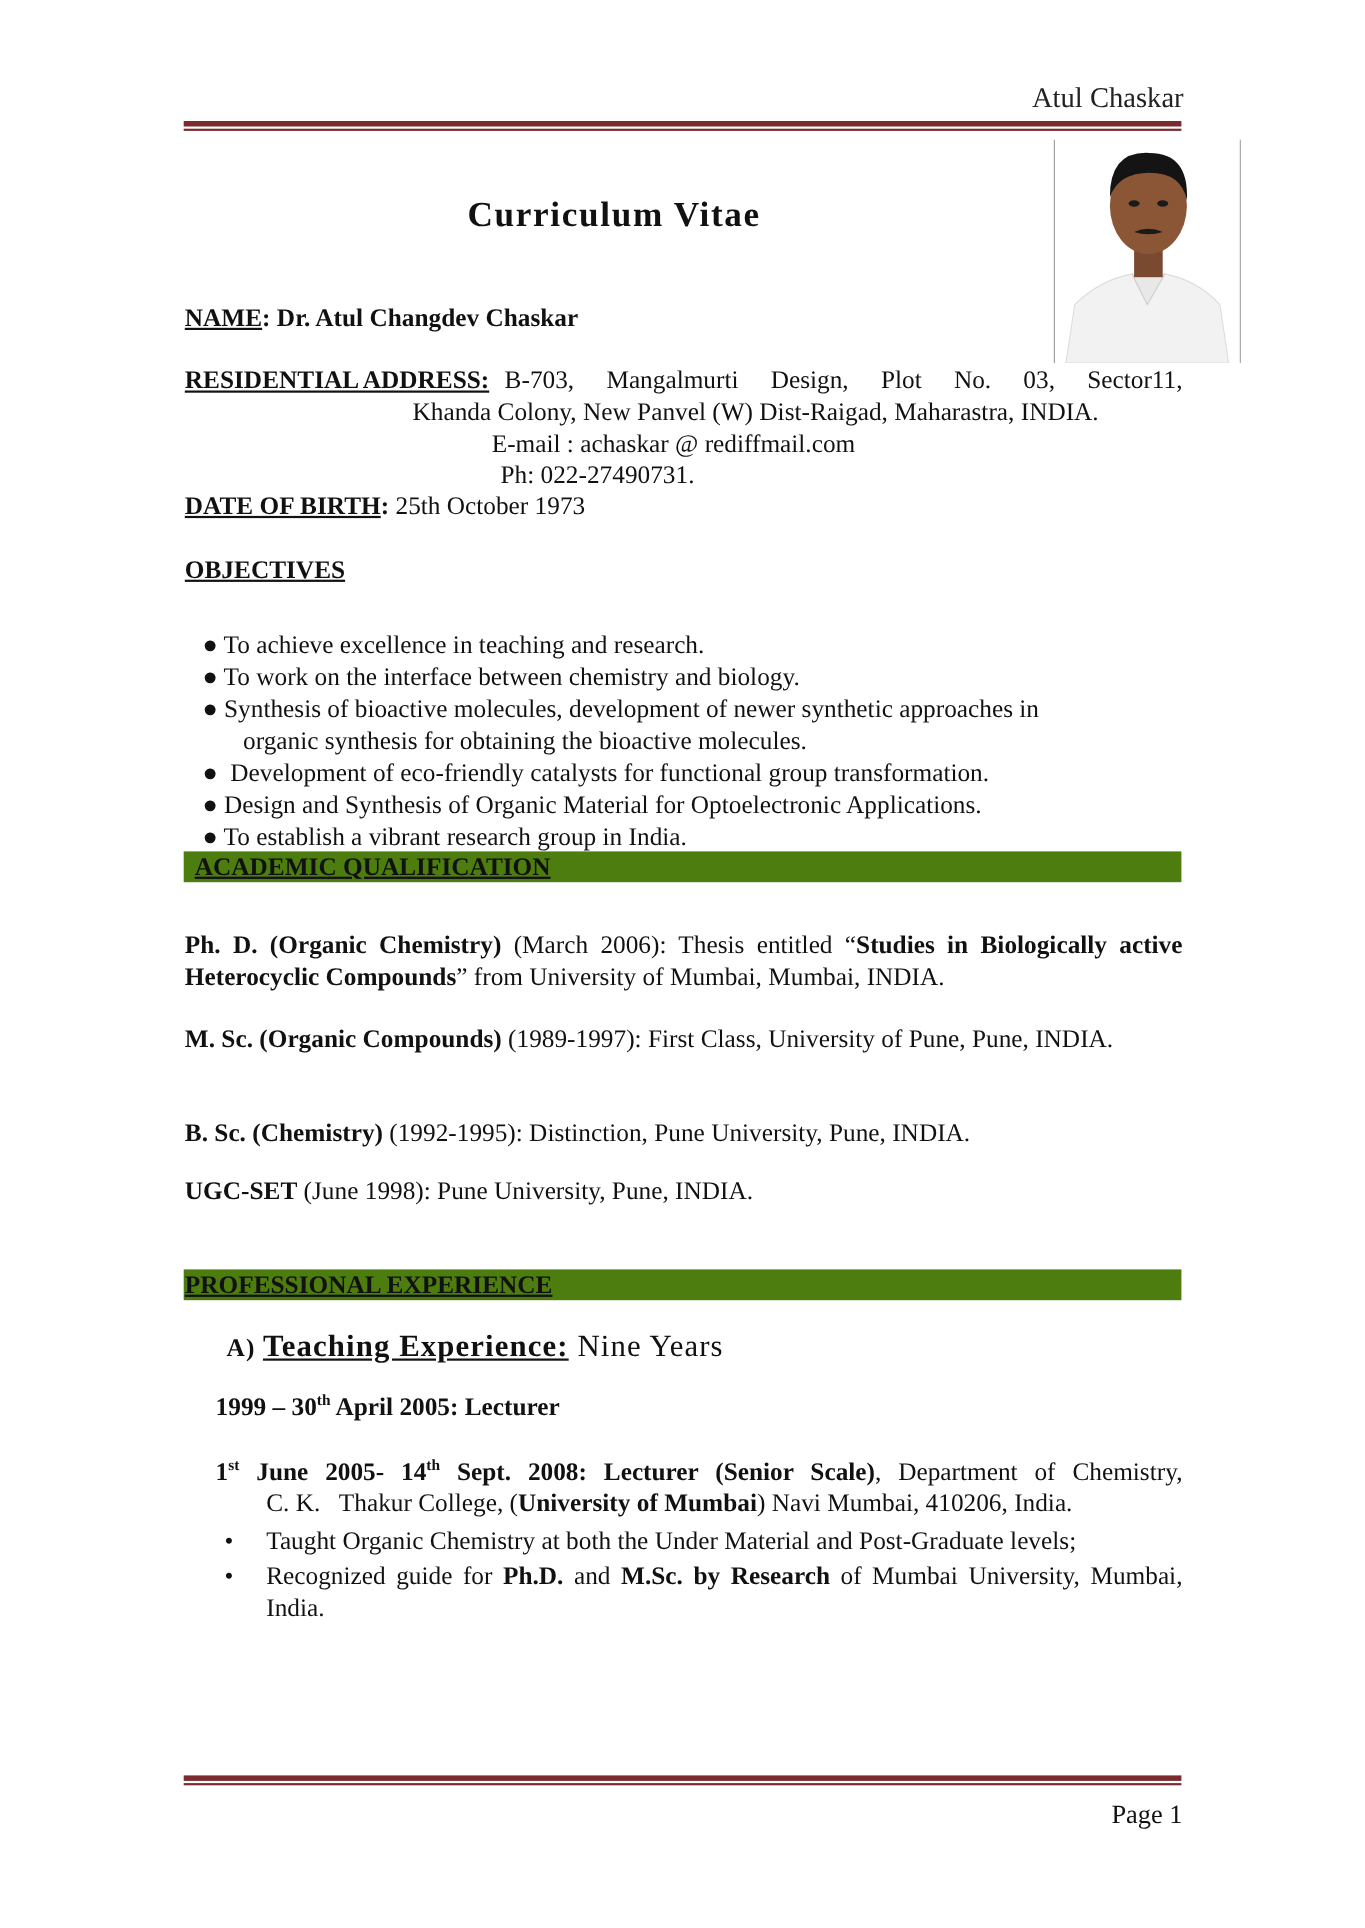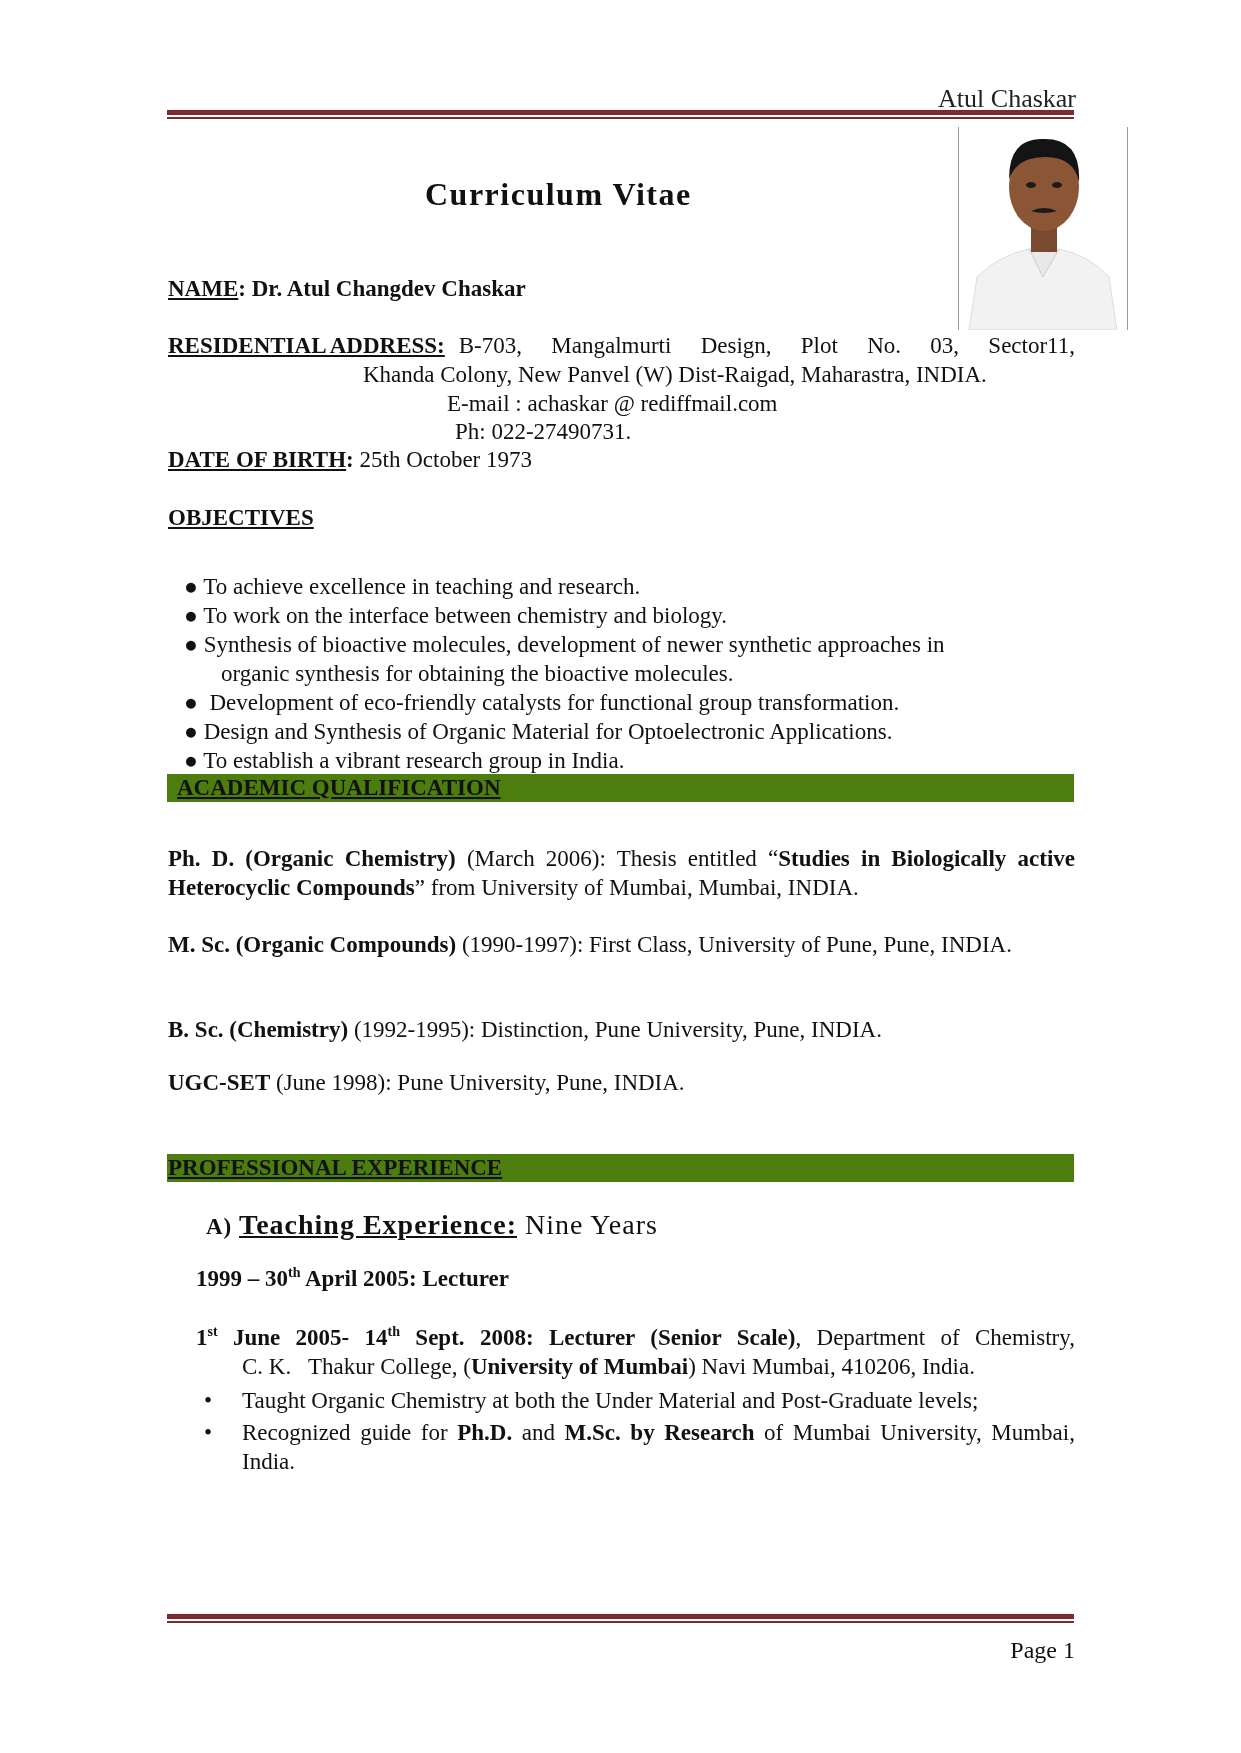--- a/index.html
+++ b/index.html
@@ -1,19 +1,19 @@
 <!DOCTYPE html>
 <html><head>
 <meta charset="utf-8">
 <style>
   html, body { margin: 0; padding: 0; background: #ffffff; }
   body { width: 1241px; height: 1753px; position: relative; overflow: hidden;
          font-family: "Liberation Serif", serif; color: #111; }
   .abs { position: absolute; }
-  .hdr-name { right: 165px; top: 84px; font-size: 26px; color: #222; }
+  .hdr-name { right: 165px; top: 74px; font-size: 26px; color: #222; }
   .rule { left: 167px; width: 907px; }
   .rule .thick { height: 5px; background: #7b2a2e; }
   .rule .thin { height: 2px; background: #7b2a2e; margin-top: 2px; }
   .photo { left: 958px; top: 127px; width: 168px; height: 203px;
            border-left: 1px solid #999; border-right: 1px solid #999;
            background: #fff; overflow: hidden; }
   .title { left: 425px; top: 176px; font-size: 32px; font-weight: bold; letter-spacing: 1.5px; }
   .line { font-size: 23px; white-space: nowrap; }
   .b { font-weight: bold; }
   .u { text-decoration: underline; }
@@ -55,21 +55,21 @@
 
 <div class="abs line" style="left:168px; top:276px;">
   <span class="b u">NAME</span><span class="b">: </span>
   <span class="b">Dr. Atul Changdev Chaskar</span>
 </div>
 
 <div class="abs line" style="left:168px; top:333px; width:907px; display:flex; justify-content:space-between;">
   <span class="b u">RESIDENTIAL ADDRESS:</span>
   <span style="flex:1; text-align:justify; text-align-last:justify; margin-left:14px;">B-703, Mangalmurti Design, Plot No. 03, Sector11,</span>
 </div>
-<div class="abs line" style="left:363px; top:362px;">Khanda Colony, New Panvel (W) Dist-Raigad, Maharastra, INDIA.</div>
+<div class="abs line" style="left:375px; top:362px;">Khanda Colony, New Panvel (W) Dist-Raigad, Maharastra, INDIA.</div>
 <div class="abs line" style="left:447px; top:391px;">E-mail : achaskar @ rediffmail.com</div>
 <div class="abs line" style="left:455px; top:419px;text-align:center;">Ph: 022-27490731.</div>
 <div class="abs line" style="left:168px; top:447px;">
   <span class="b u">DATE OF BIRTH</span><span class="b">: </span>
   <span>25th October 1973</span>
 </div>
 
 <div class="abs line b u" style="left:168px; top:505px;">OBJECTIVES</div>
 <ul class="abs obj" style="left:168px; top:556px;">
   <li><span>●</span> <span>To achieve excellence in teaching and research.</span></li>
@@ -82,21 +82,21 @@
 </ul>
 
 <div class="abs section-bar" style="top:774px;">
   <span style="left:10px;">ACADEMIC QUALIFICATION</span>
 </div>
 
 <div class="abs block" style="left:168px; top:844px;">
   <span class="b">Ph. D. (Organic Chemistry)</span><span> (March 2006): Thesis entitled “</span><span class="b">Studies in Biologically active Heterocyclic Compounds</span><span>” from University of Mumbai, Mumbai, INDIA.</span>
 </div>
 <div class="abs block" style="left:168px; top:930px;">
-  <span class="b">M. Sc. (Organic Compounds)</span><span> (1990-1997): First Class, University of Pune, Pune, INDIA.</span>
+  <span class="b">M. Sc. (Organic Compounds)</span><span> (1989-1997): First Class, University of Pune, Pune, INDIA.</span>
 </div>
 <div class="abs block" style="left:168px; top:1015px;">
   <span class="b">B. Sc. (Chemistry)</span><span> (1992-1995): Distinction, Pune University, Pune, INDIA.</span>
 </div>
 <div class="abs block" style="left:168px; top:1068px;">
   <span class="b">UGC-SET</span><span> (June 1998): Pune University, Pune, INDIA.</span>
 </div>
 
 <div class="abs section-bar" style="top:1154px;">
   <span style="left:1px;">PROFESSIONAL EXPERIENCE</span>

